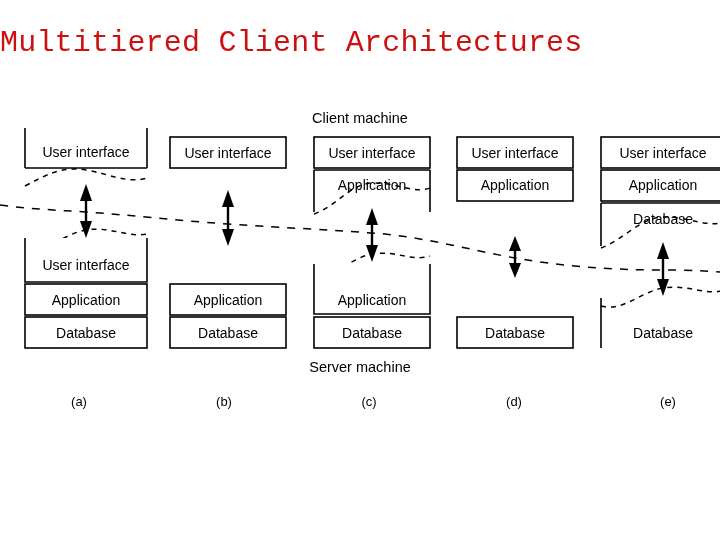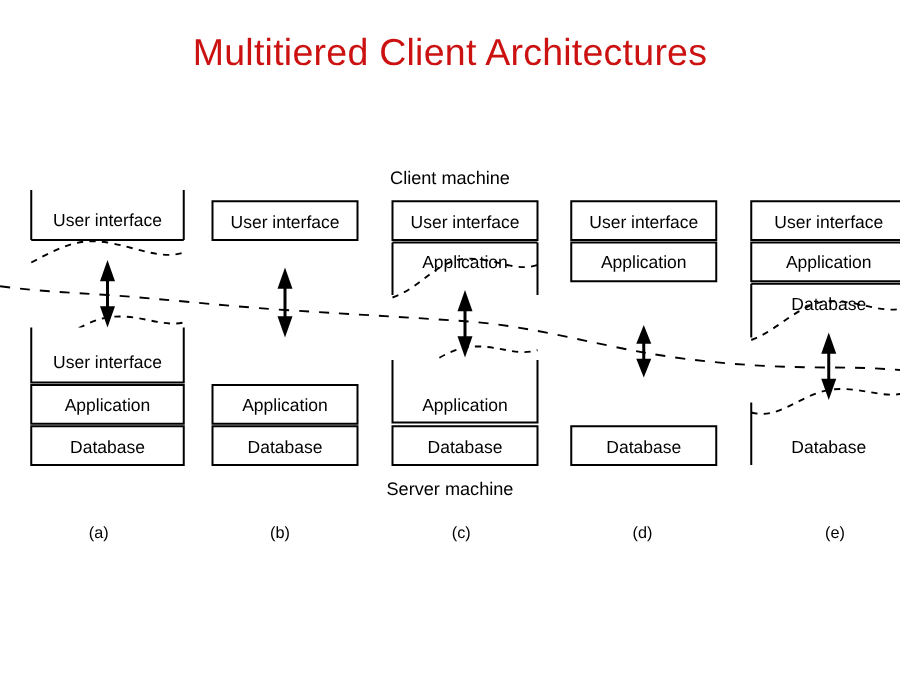--- a/index.html
+++ b/index.html
@@ -19,31 +19,31 @@
     left: 0; top: 0;
     width: 720px;
     height: 540px;
     background: #ffffff;
   }
   #title {
     position: absolute;
     left: 0;
     top: 26px;
     width: 720px;
-    text-align: center;
-    font-family: Liberation Sans, sans-serif;
+    text-align: left;
+    font-family: Liberation Mono, monospace;
     font-size: 30px;
     font-weight: normal;
     letter-spacing: 0.2px;
     white-space: nowrap;
   }
   #figure {
     position: absolute;
     left: 0;
-    top: 112px;
+    top: 88px;
     width: 644px;
     height: 340px;
   }
   #figure svg {
     display: block;
   }
   .fig-label {
     font-family: "Liberation Sans", sans-serif;
     font-size: 14.5px;
     fill: #000000;

